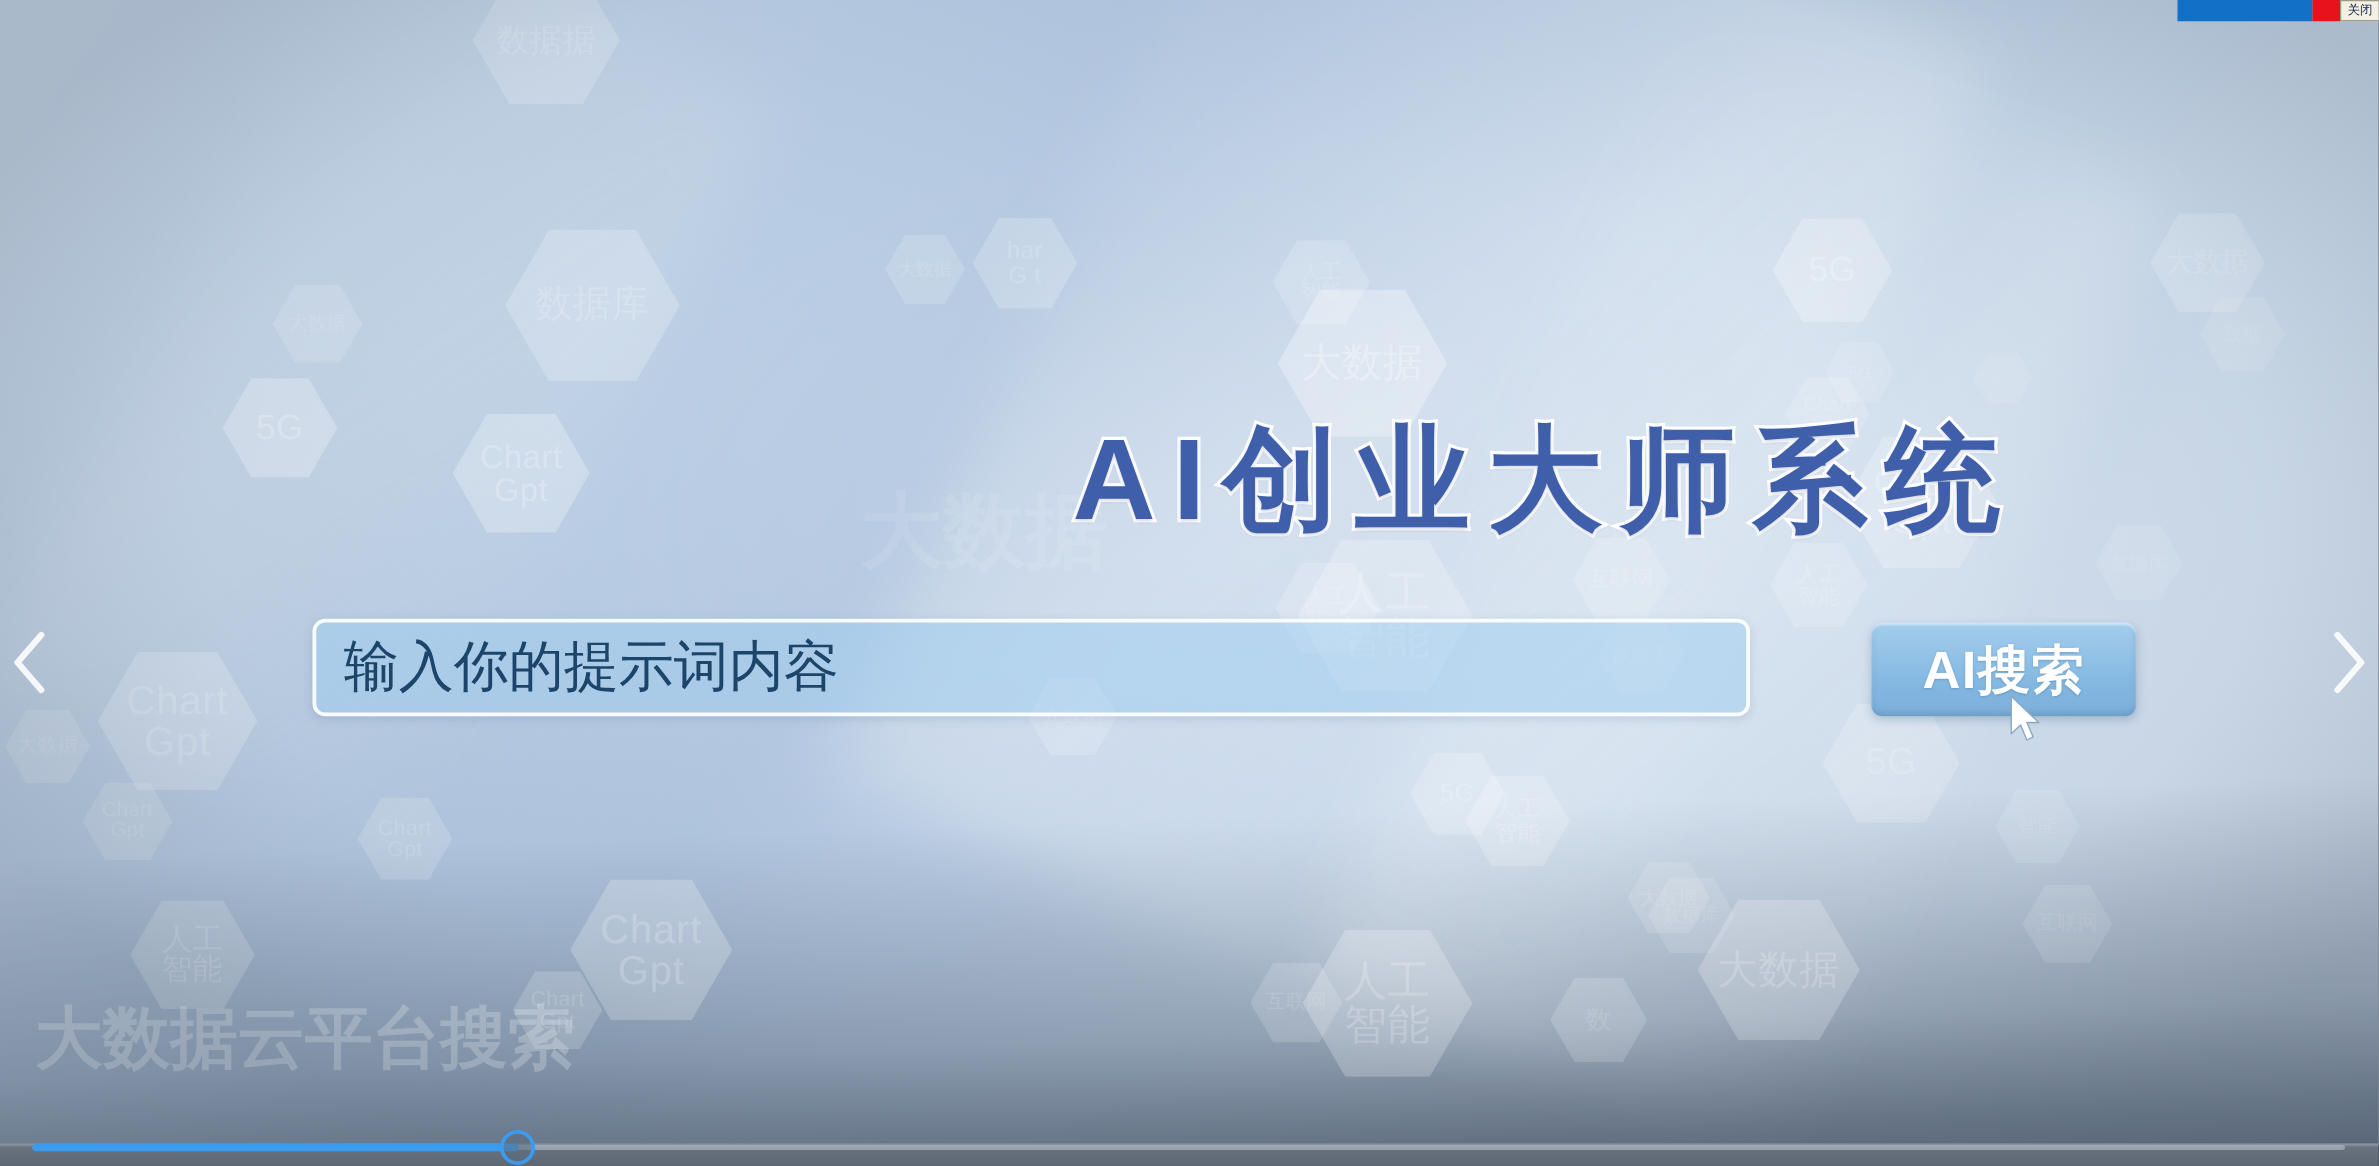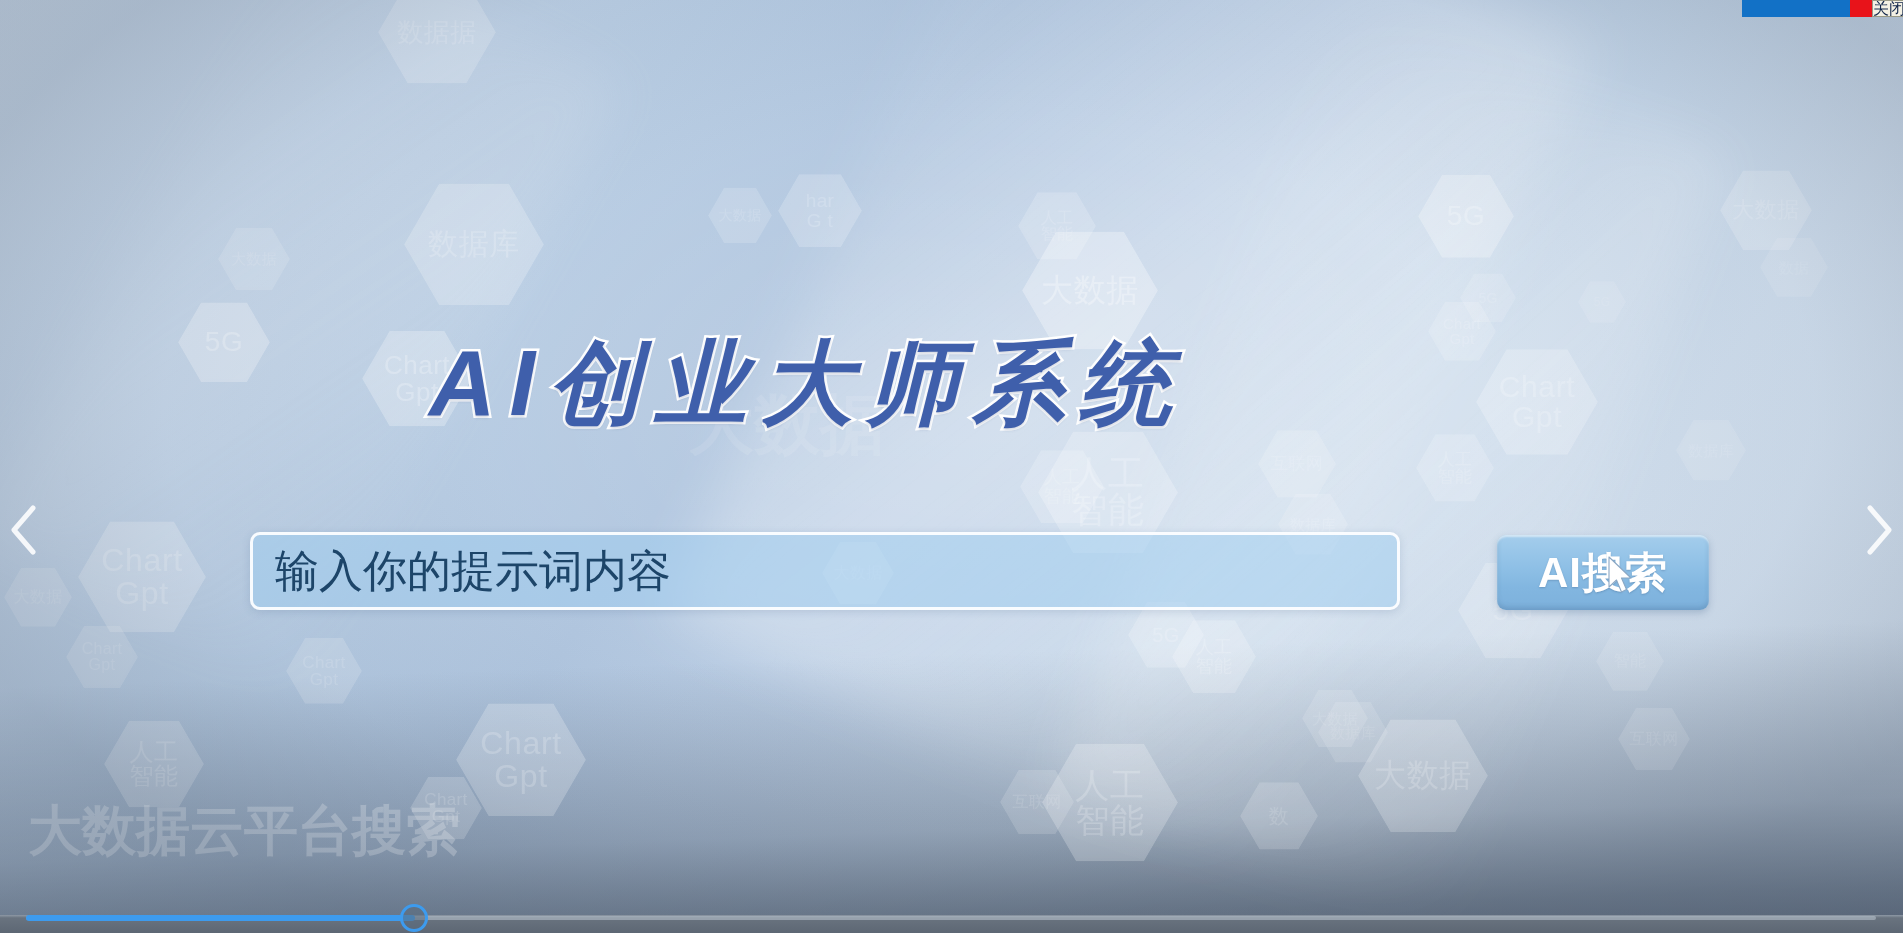--- a/index.html
+++ b/index.html
@@ -111,38 +111,37 @@
     user-select: none;
     pointer-events: none;
   }
 
   
   .title {
     position: absolute;
     left: 0;
     top: 322px;
     width: 1614px;
-    text-align: center;
+    text-align: right;
     font-size: 92px;
     font-weight: 700;
     letter-spacing: 14px;
     color: #3f5fab;
     -webkit-text-stroke: 5px #ffffff;
     paint-order: stroke fill;
     text-shadow: 0 2px 3px rgba(80,100,140,0.25);
     white-space: nowrap;
     user-select: none;
-    font-style: italic;
   }
 
   
   .search-row {
     position: absolute;
     left: 0;
-    top: 532px;
+    top: 495px;
     width: 1903px;
     height: 82px;
     text-decoration: underline;
   }
   .search-input {
     position: absolute;
     left: 250px;
     top: 0;
     width: 1150px;
     height: 78px;
@@ -276,21 +275,21 @@
   .topbar-red {
     width: 22px;
     background: #e8131a;
   }
   .topbar-close {
     flex: 1;
     background: #f4f1e4;
     border: 1px solid #9a9a86;
     border-right: none;
     color: #11264a;
-    font-size: 16px;
+    font-size: 10px;
     line-height: 15px;
     text-align: center;
     overflow: hidden;
     white-space: nowrap;
     font-family: "Liberation Sans", "DejaVu Sans", sans-serif;
     cursor: pointer;
   }
 </style>
 </head>
 <body>

